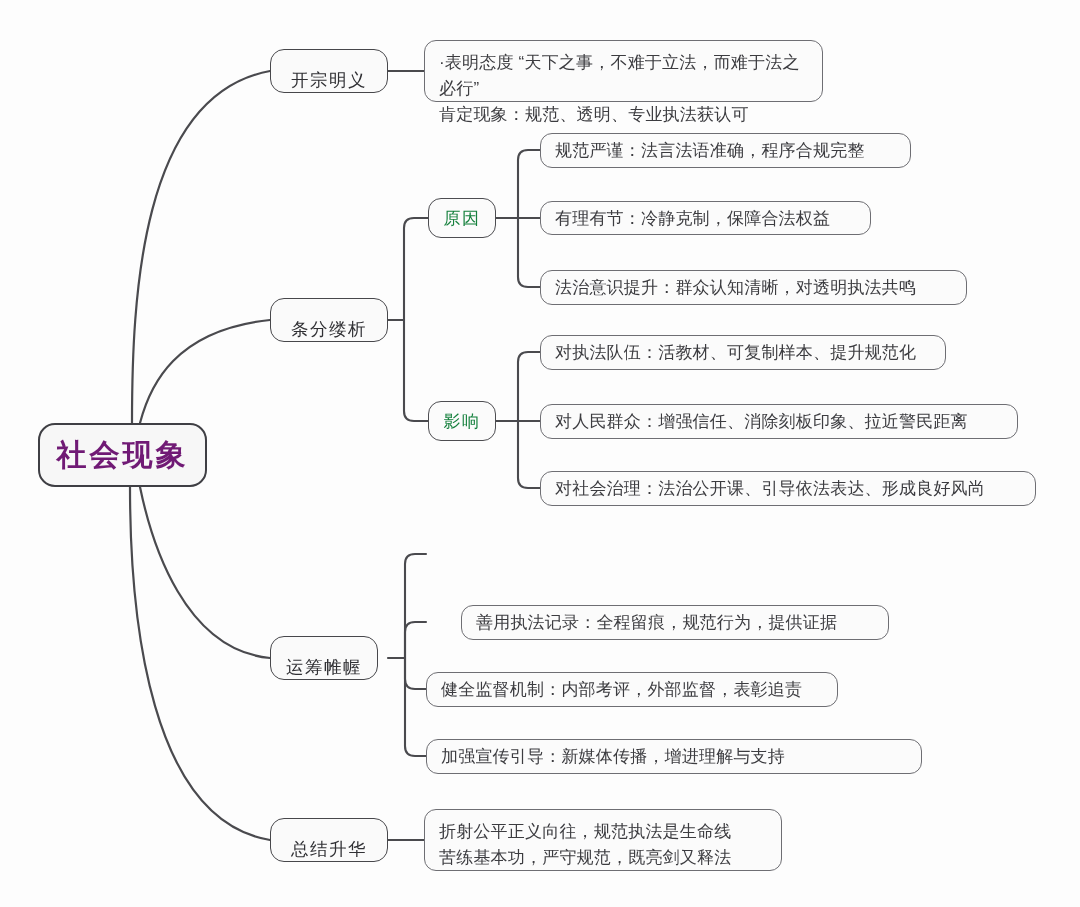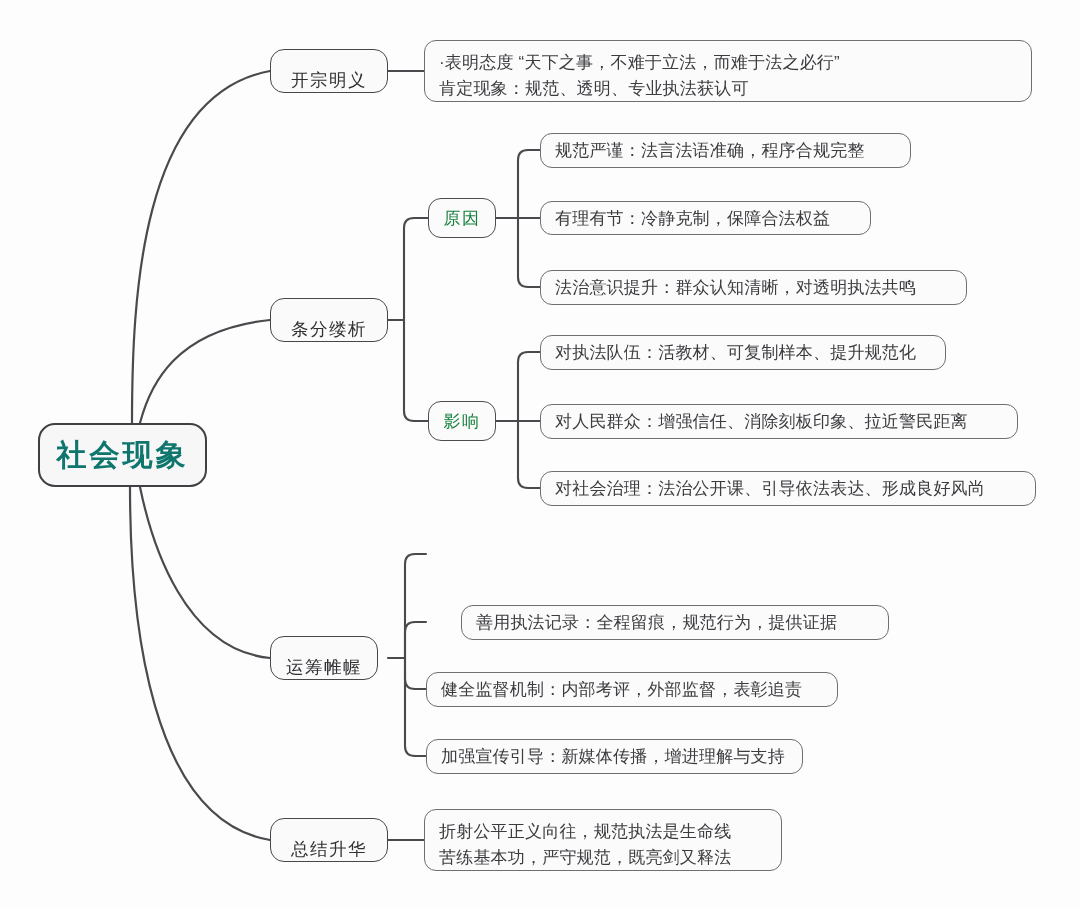--- a/index.html
+++ b/index.html
@@ -33,21 +33,21 @@
     letter-spacing: 0.4px;
   }
   .node.root {
     border-width: 2.2px;
     border-radius: 17px;
     border-color: #3f3f44;
     background: #f7f7f7;
     font-size: 30px;
     font-weight: bold;
     letter-spacing: 3px;
-    color: #0f766e;
+    color: #701a75;
   }
   .node.branch {
     font-size: 17.5px;
     border-width: 1.9px;
     border-color: #47474b;
     border-radius: 14px;
     background: #fafafa;
     letter-spacing: 1.5px;
     color: #303034;
     align-items: flex-end;
@@ -122,21 +122,21 @@
     </g>
   </svg>
 
   <div class="node root" style="left:38px; top:423px; width:169px; height:64px;">
     <span>社会现象</span>
   </div>
 
   <div class="node branch" style="left:270px; top:49px; width:118px; height:44px;">
     <span>开宗明义</span>
   </div>
-  <div class="node leaf multi" style="left:424px; top:40px; width:608px; height:62px;">
+  <div class="node leaf multi" style="left:424px; top:40px; width:399px; height:62px;">
     <span class="ln">·表明态度 “天下之事，不难于立法，而难于法之必行”</span>
     <span class="ln">肯定现象：规范、透明、专业执法获认可</span>
   </div>
 
   <div class="node branch" style="left:270px; top:298px; width:118px; height:44px;">
     <span>条分缕析</span>
   </div>
 
   <div class="node sub" style="left:428px; top:198px; width:68px; height:40px;">
     <span>原因</span>
@@ -166,21 +166,21 @@
 
   <div class="node branch" style="left:270px; top:636px; width:108px; height:44px;">
     <span>运筹帷幄</span>
   </div>
   <div class="node leaf" style="left:426px; top:605px; width:428px; height:35px;margin-left:35px;">
     <span>善用执法记录：全程留痕，规范行为，提供证据</span>
   </div>
   <div class="node leaf" style="left:426px; top:672px; width:412px; height:35px;">
     <span>健全监督机制：内部考评，外部监督，表彰追责</span>
   </div>
-  <div class="node leaf" style="left:426px; top:739px; width:377px; height:35px;">
+  <div class="node leaf" style="left:426px; top:739px; width:496px; height:35px;">
     <span>加强宣传引导：新媒体传播，增进理解与支持</span>
   </div>
 
   <div class="node branch" style="left:270px; top:818px; width:118px; height:44px;">
     <span>总结升华</span>
   </div>
   <div class="node leaf multi" style="left:424px; top:809px; width:358px; height:62px;">
     <span class="ln">折射公平正义向往，规范执法是生命线</span>
     <span class="ln">苦练基本功，严守规范，既亮剑又释法</span>
   </div>

